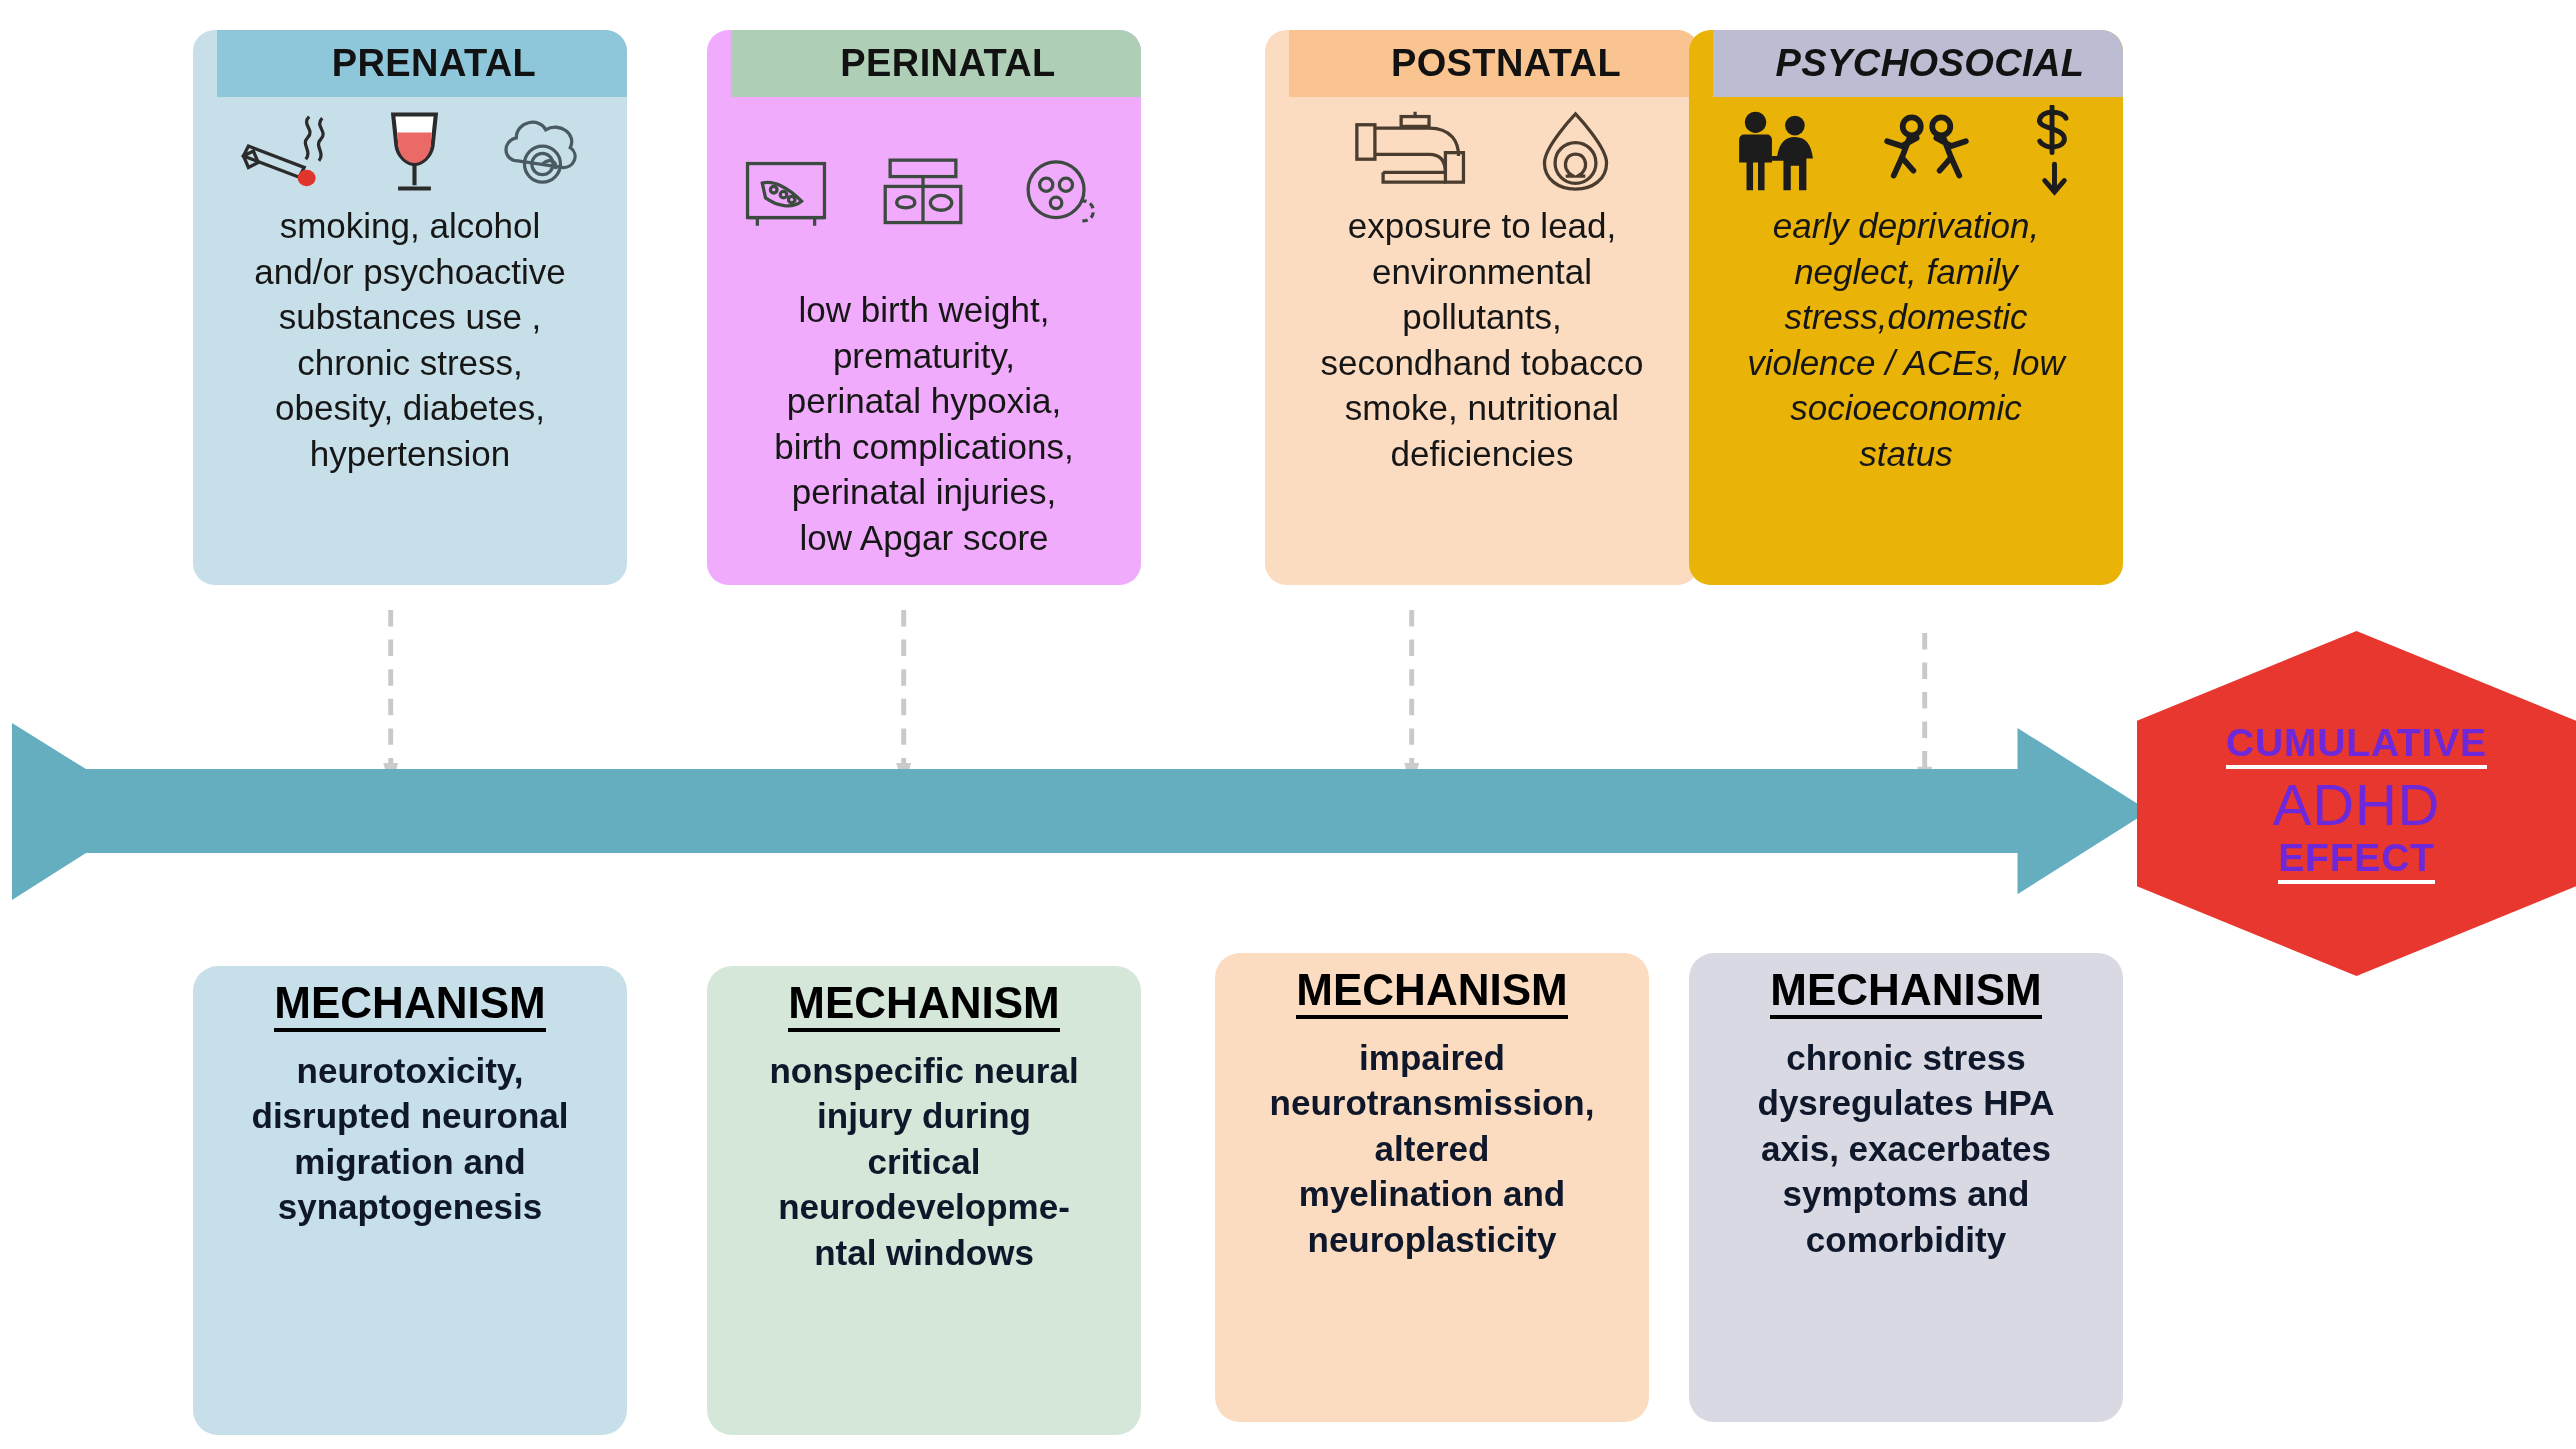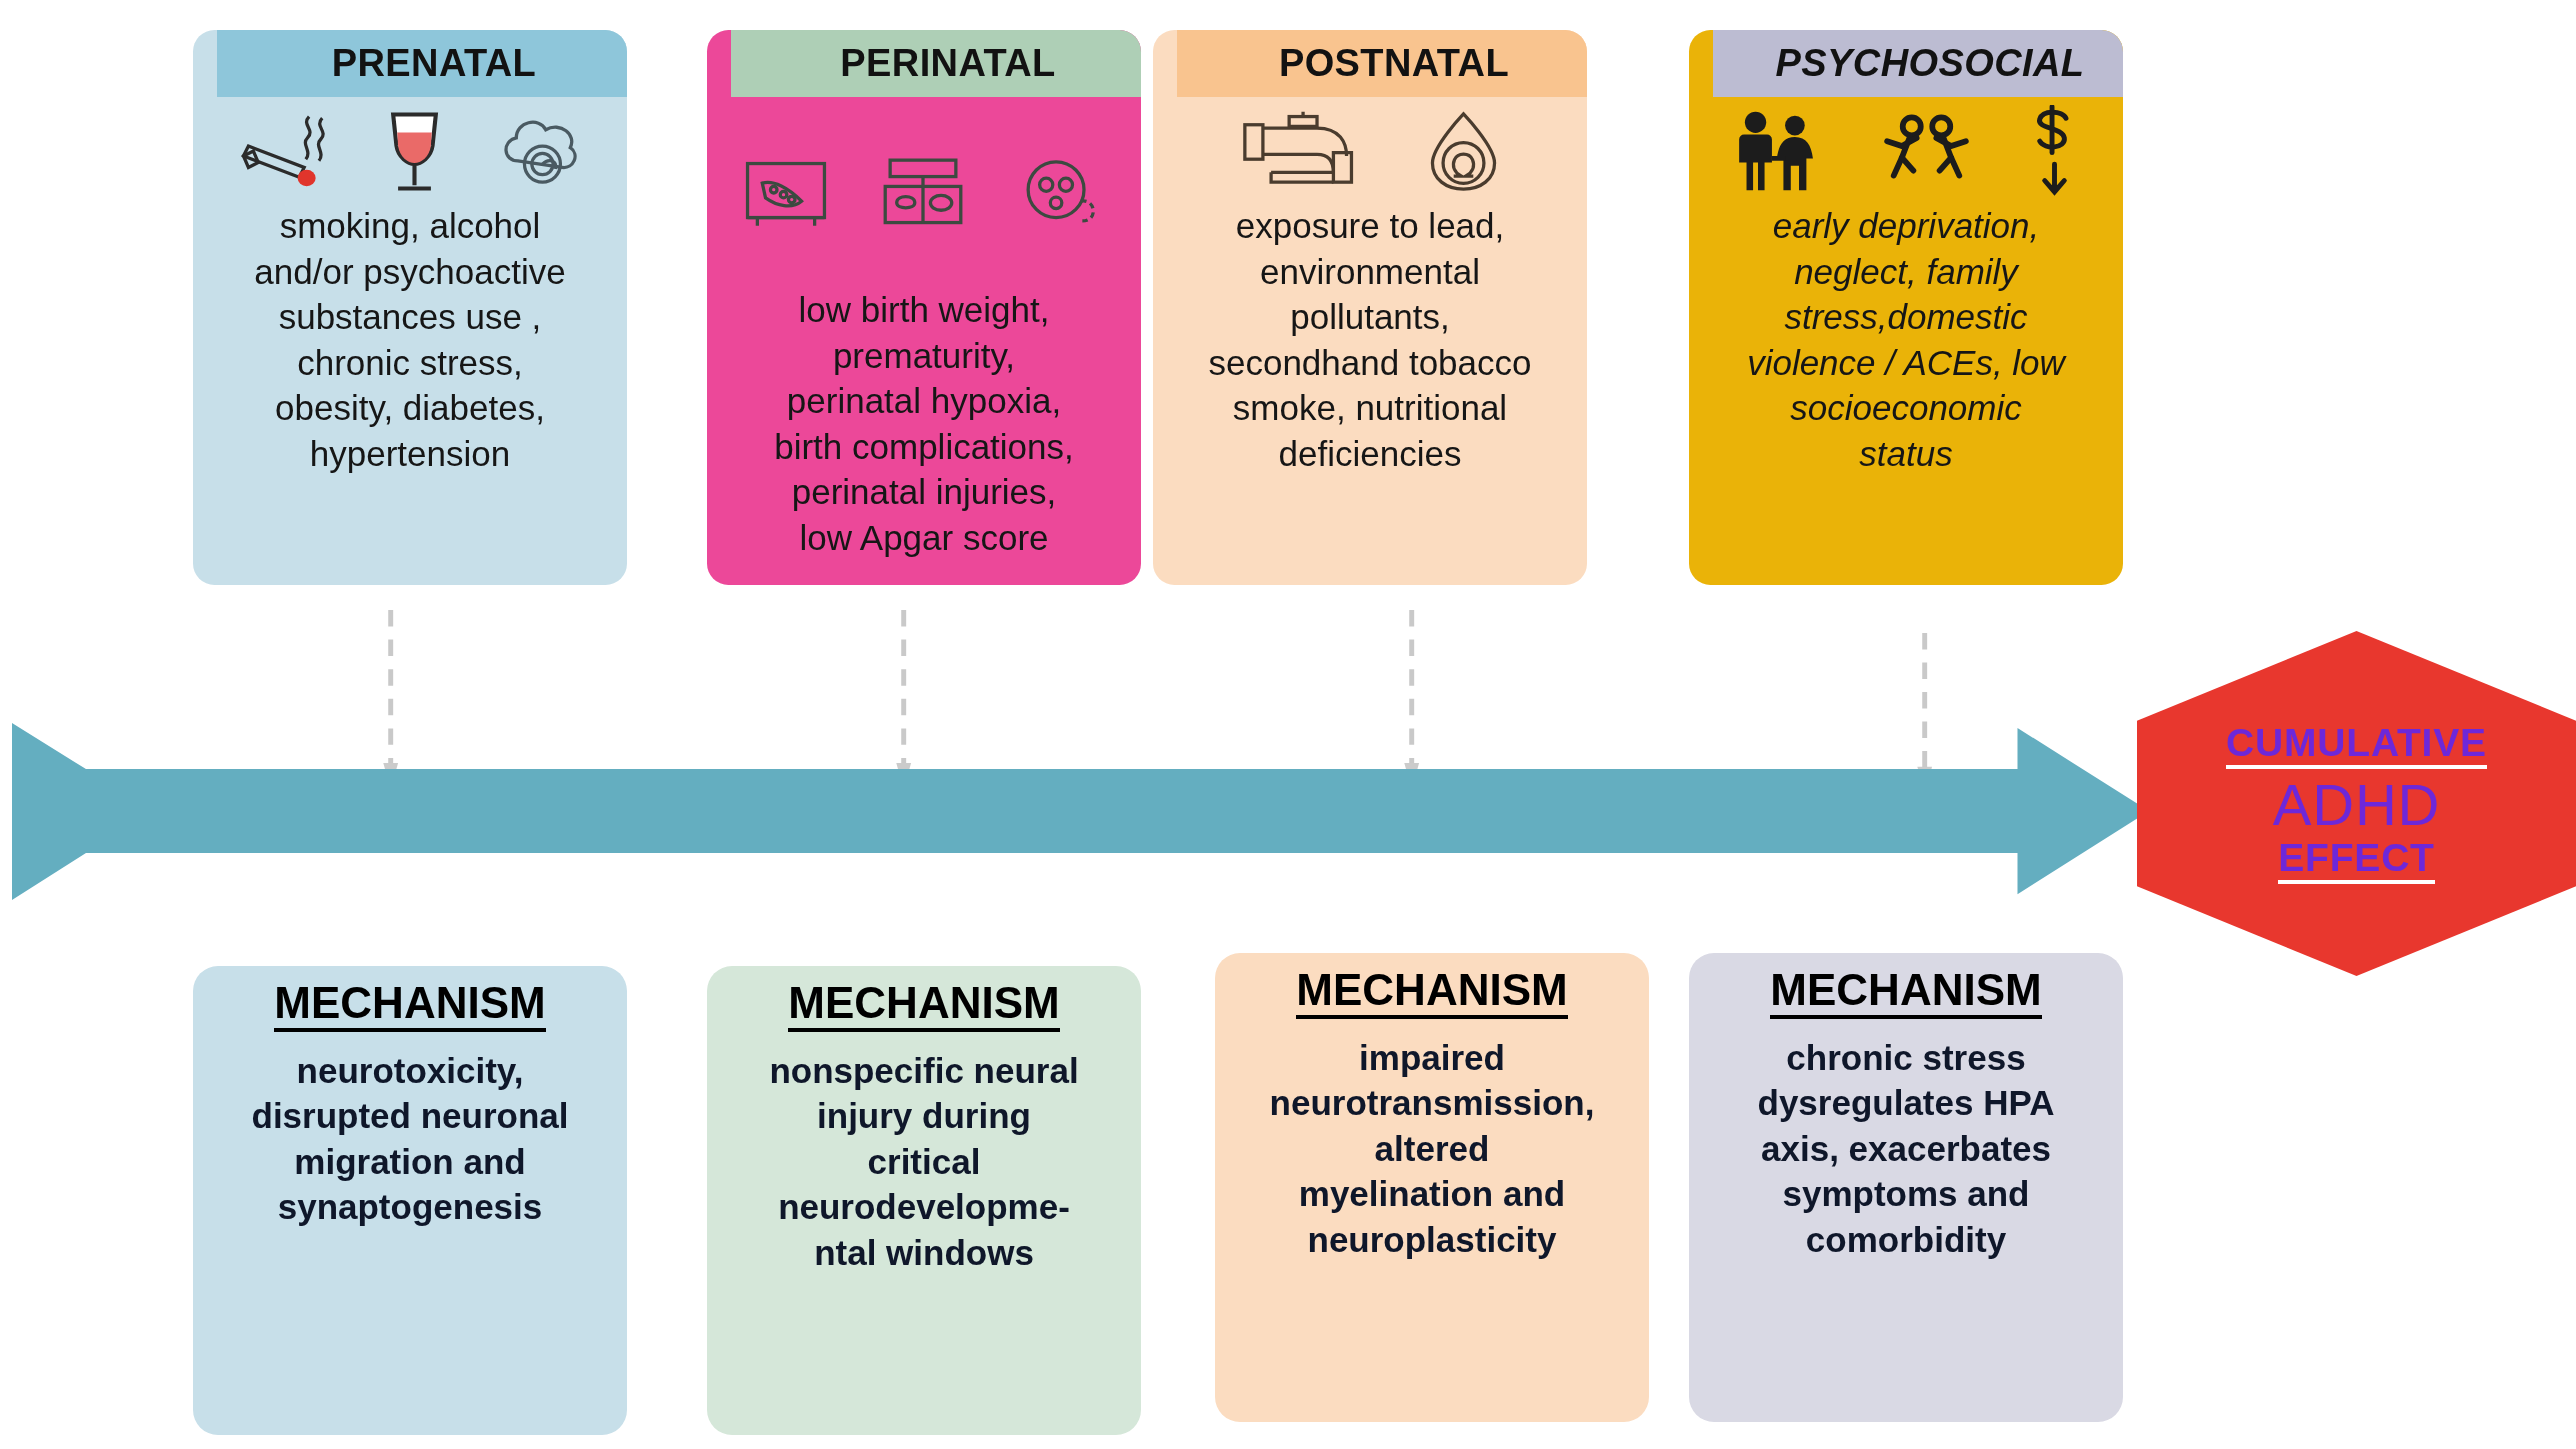--- a/index.html
+++ b/index.html
@@ -66,21 +66,21 @@
     line-height: 1.30;
     color: #161616;
     padding: 3.3px 11.5px 11.5px 11.5px;
     box-sizing: border-box;
     white-space: pre-line;
   }
 
   
   .card-prenatal      { background: #c7dfe9; }
   .card-prenatal  .rc-header { background: #8ec6da; }
-  .card-perinatal     { background: #ec4899; gap: 42px; }
+  .card-perinatal     { background: #f0abfc; gap: 42px; }
   .card-perinatal .rc-header { background: #aecfb6; }
   .card-postnatal     { background: #fbdcc0; }
   .card-postnatal .rc-header { background: #f9c48f; }
   .card-psychosocial      { background: #eab308; font-style: italic; }
   .card-psychosocial .rc-header { background: #bcbcd2; }
 
   
   .mech-card {
     position: absolute;
     top: 966px;
@@ -270,21 +270,21 @@
       </span>
     </div>
     <div class="rc-body">low birth weight,
 prematurity,
 perinatal hypoxia,
 birth complications,
 perinatal injuries,
 low Apgar score</div>
   </div>
 
-  <div class="risk-card card-postnatal" style="left:1153px;justify-content:flex-end;">
+  <div class="risk-card card-postnatal" style="left:1265px;justify-content:flex-end;">
     <div class="rc-header">POSTNATAL</div>
     <div class="rc-icons">
       <span>
         <svg class="icon-svg" width="140" height="82" viewBox="0 0 170 100">
           <g fill="none" stroke="#4a3c2e" stroke-width="4">
             <rect x="8" y="18" width="22" height="42"></rect>
             <path d="M30 22 H96 C124 22 132 40 132 56"></path>
             <path d="M30 54 H96 C110 54 116 62 116 76"></path>
             <rect x="62" y="8" width="34" height="12"></rect>
             <path d="M79 8 V2"></path>

